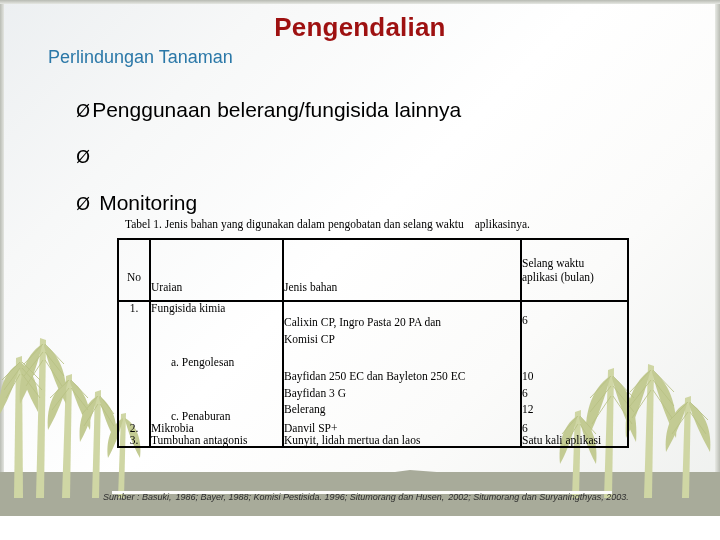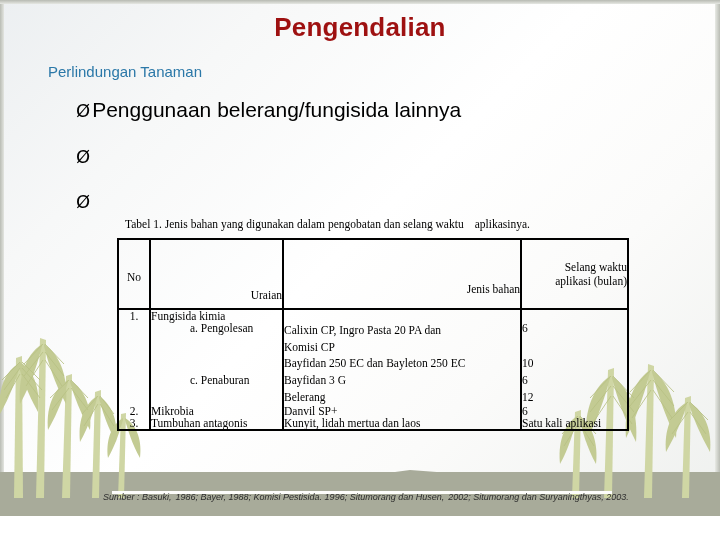--- a/index.html
+++ b/index.html
@@ -81,23 +81,23 @@
     text-align: center;
     font-size: 26px;
     font-weight: bold;
     color: #9e1111;
     letter-spacing: 0.2px;
     z-index: 10;
   }
 
   .subtitle {
     position: absolute;
-    top: 63px;
+    top: 47px;
     left: 48px;
-    font-size: 15px;
+    font-size: 18px;
     color: #2b78a8;
     z-index: 10;
   }
 
   .bullets {
     position: absolute;
     top: 98px;
     left: 76px;
     z-index: 10;
   }
@@ -148,29 +148,29 @@
     vertical-align: top;
   }
   
   table.tbl { border: 2px solid #000; }
   .c-no    { width: 30px;  border-right: 2px solid #000; text-align: center; }
   .c-ur    { width: 131px; border-right: 2px solid #000; }
   .c-jb    { width: 236px; border-right: 2px solid #000; }
   .c-sw    { width: 105px; }
 
   thead tr { border-bottom: 2px solid #000; }
-  thead th { height: 44px; vertical-align: middle; text-align: right; line-height: 1.25; }
-  thead th.c-no { vertical-align: bottom; padding-bottom: 24px; }
+  thead th { height: 44px; vertical-align: middle; text-align: left; line-height: 1.25; }
+  thead th.c-no { vertical-align: bottom; padding-bottom: 16px; }
   thead th.c-ur { vertical-align: bottom; padding-bottom: 6px; }
-  thead th.c-jb { vertical-align: bottom; padding-bottom: 12px; }
+  thead th.c-jb { vertical-align: bottom; padding-bottom: 6px; }
   thead th.c-sw { vertical-align: middle; }
 
   tbody td { padding-top: 3px; padding-bottom: 3px; }
   td.pad-l { padding-left: 7px; }
-  .sub-item { padding-left: 39px; }
+  .sub-item { padding-left: 20px; margin-top: 42px; }
   .line { line-height: 1.45; }
 
   tr.r-last td { border-bottom: 0; }
 
   .srcline {
     position: absolute;
     left: 103px;
     top: 492px;
     font-family: "Liberation Sans", sans-serif;
     font-size: 9px;
@@ -288,20 +288,21 @@
   <div class="bullets">
     <div class="bullet">
       <span class="marker">Ø</span>
       <span>Penggunaan belerang/fungisida lainnya</span>
     </div>
     <div class="bullet">
       <span class="marker spaced">Ø</span>
     </div>
     <div class="bullet">
       <span class="marker spaced">Ø</span>
+      <span>Monitoring</span>
     </div>
   </div>
 
   <div id="table-block">
 
     <div class="tbl-caption">
       <span>Tabel 1.  Jenis bahan yang digunakan dalam pengobatan dan selang waktu</span><span class="gap"></span><span>aplikasinya.</span>
     </div>
 
     <table class="tbl">

